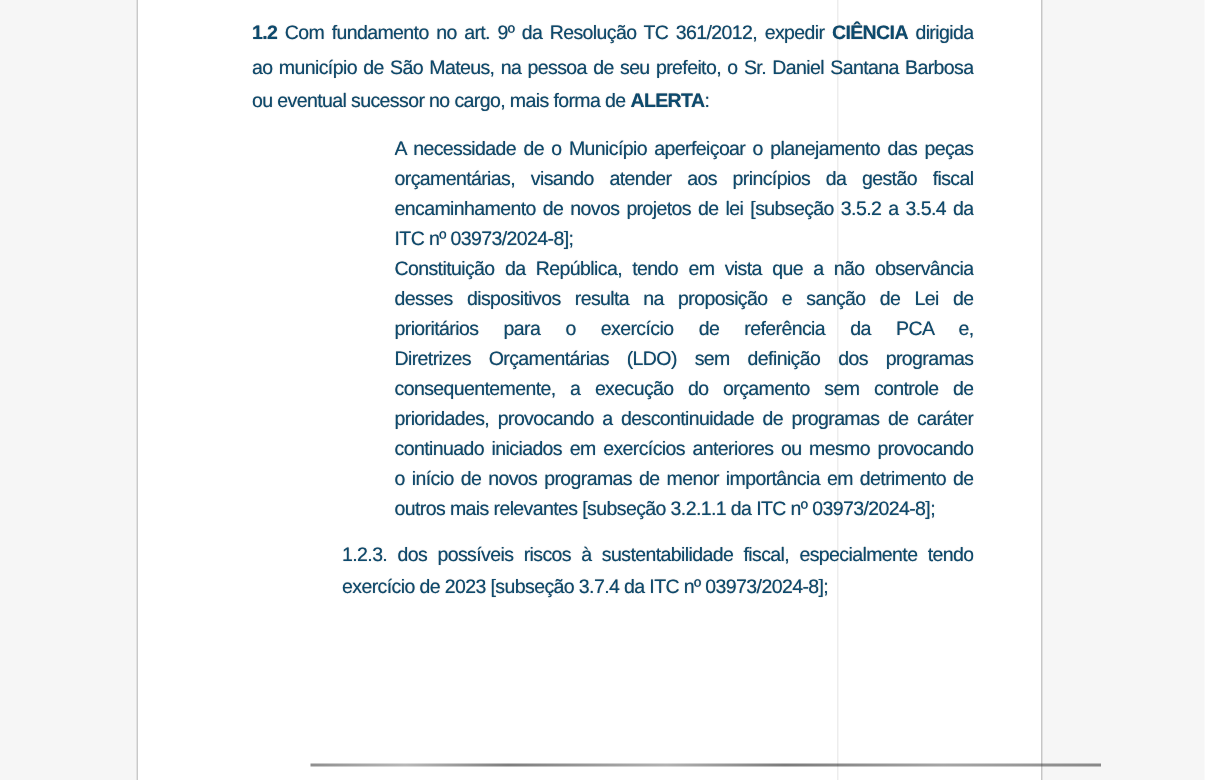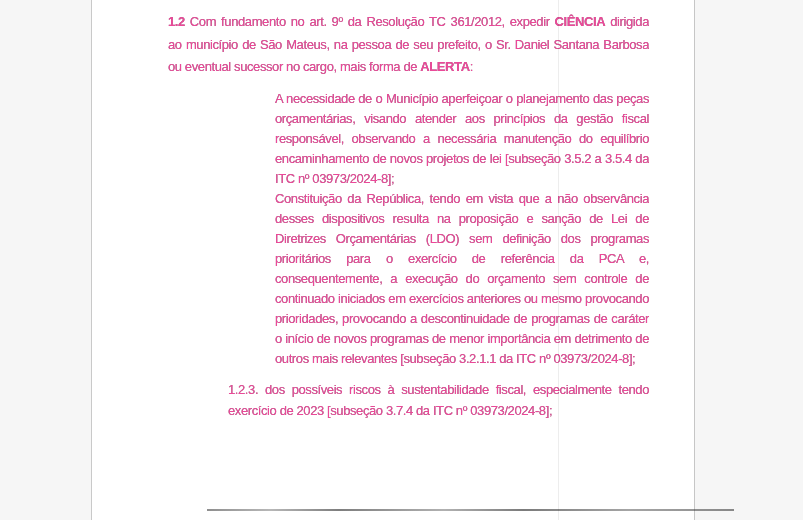--- a/index.html
+++ b/index.html
@@ -9,30 +9,30 @@
     font-family:"Liberation Sans", sans-serif;
     -webkit-font-smoothing:antialiased;
   }
   .page{
     position:absolute;left:91px;top:0;width:604px;height:520px;
     background:#ffffff;box-sizing:border-box;
     border-left:1px solid #c9c9c9;border-right:1px solid #c6c6c6;
   }
   .content{
     position:absolute;left:76px;top:0;width:481px;
-    color:#ec4899;font-size:13px;letter-spacing:-0.4px;
+    color:#0c4a6e;font-size:13px;letter-spacing:-0.4px;
     text-shadow:0 0 0.6px rgba(20,20,20,0.55);
   }
   .line{white-space:normal;overflow:hidden;}
   .line.j{text-align:justify;text-align-last:justify;}
   .b{font-weight:700;}
   .p12{margin-top:11px;line-height:22.5px;}
   .p12 .line{height:22.5px;}
   .item{padding-left:95px;line-height:20px;}
-  .item .line{height:20px;position:relative;margin-left:12px;}
+  .item .line{height:20px;position:relative;}
   .i121{margin-top:10px;}
   .i122{margin-top:0;}
   .i123{margin-top:10px;padding-left:60px;line-height:21px;}
   .i123 .line{height:21px;}
   .p13{margin-top:10px;line-height:22px;}
   .p13 .line{height:22px;}
   .scan-vline{
     position:absolute;left:558px;top:0;width:1px;height:520px;
     background:rgba(0,0,0,0.07);pointer-events:none;
   }
@@ -56,33 +56,32 @@
         <div class="line j"><span class="b">1.2</span><span> Com fundamento no art. 9º da Resolução TC 361/2012, expedir </span><span class="b">CIÊNCIA</span><span> dirigida</span></div>
         <div class="line j"><span>ao município de São Mateus, na pessoa de seu prefeito, o Sr. Daniel Santana Barbosa</span></div>
         <div class="line"><span>ou eventual sucessor no cargo, mais forma de </span><span class="b">ALERTA</span><span>:</span></div>
       </div>
 
       <div class="item i121">
         <div class="line j">
           <span><span>A necessidade de o Município aperfeiçoar o planejamento das peças</span></span>
         </div>
         <div class="line j"><span>orçamentárias, visando atender aos princípios da gestão fiscal</span></div>
-        <div class="line j"><span>responsável, observando a necessária manutenção do equilíbrio</span></div>
         <div class="line j"><span>encaminhamento de novos projetos de lei [subseção 3.5.2 a 3.5.4 da</span></div>
         <div class="line"><span>ITC nº 03973/2024-8];</span></div>
       </div>
 
       <div class="item i122">
         <div class="line j"><span>Constituição da República, tendo em vista que a não observância</span></div>
         <div class="line j"><span>desses dispositivos resulta na proposição e sanção de Lei de</span></div>
+        <div class="line j"><span>prioritários para o exercício de referência da PCA e,</span></div>
         <div class="line j"><span>Diretrizes Orçamentárias (LDO) sem definição dos programas</span></div>
-        <div class="line j"><span>prioritários para o exercício de referência da PCA e,</span></div>
         <div class="line j"><span>consequentemente, a execução do orçamento sem controle de</span></div>
+        <div class="line j"><span>prioridades, provocando a descontinuidade de programas de caráter</span></div>
         <div class="line j"><span>continuado iniciados em exercícios anteriores ou mesmo provocando</span></div>
-        <div class="line j"><span>prioridades, provocando a descontinuidade de programas de caráter</span></div>
         <div class="line j"><span>o início de novos programas de menor importância em detrimento de</span></div>
         <div class="line"><span>outros mais relevantes [subseção 3.2.1.1 da ITC nº 03973/2024-8];</span></div>
       </div>
 
       <div class="i123">
         <div class="line j"><span>1.2.3. dos possíveis riscos à sustentabilidade fiscal, especialmente tendo</span></div>
         <div class="line"><span>exercício de 2023 [subseção 3.7.4 da ITC nº 03973/2024-8];</span></div>
       </div>
 
 

